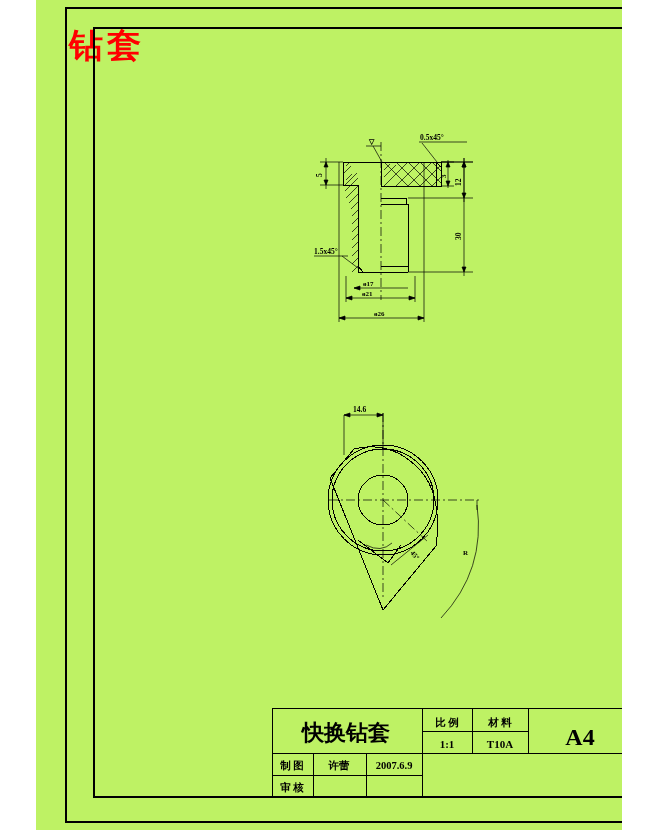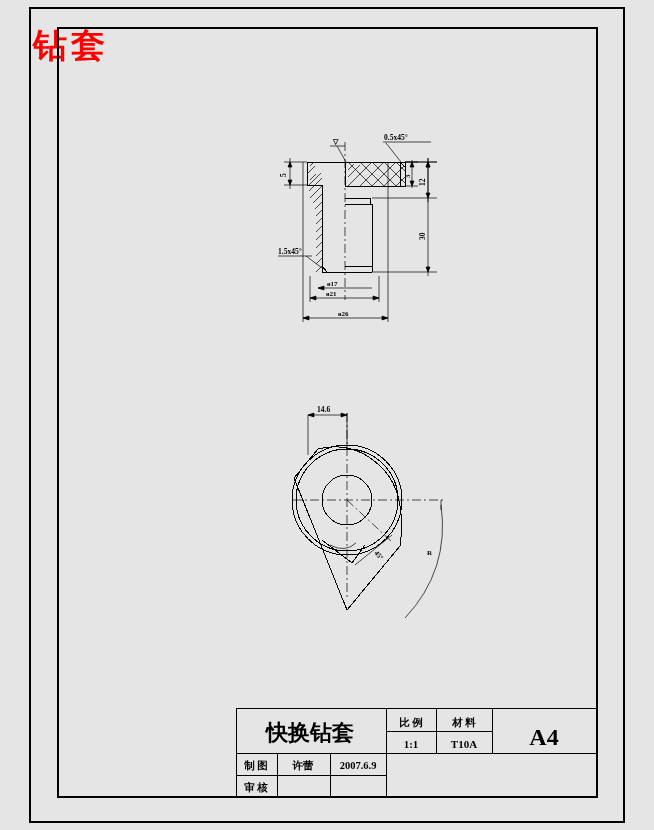--- a/index.html
+++ b/index.html
@@ -5,24 +5,25 @@
   html, body {
     margin: 0;
     padding: 0;
     background: #ffffff;
   }
   body {
     font-family: "Liberation Sans", sans-serif;
   }
   #sheet {
     position: relative;
-    width: 654px;
+    width: 586px;
     height: 830px;
-    background: #e5e5e5;
+    background: #bef264;
     overflow: hidden;
+    margin-left: 36px;
   }
   svg#cad {
     position: absolute;
     left: 0;
     top: 0;
     width: 654px;
     height: 830px;
     display: block;
   }
   .ln { stroke: #000000; stroke-width: 1; fill: none; shape-rendering: crispEdges; }

